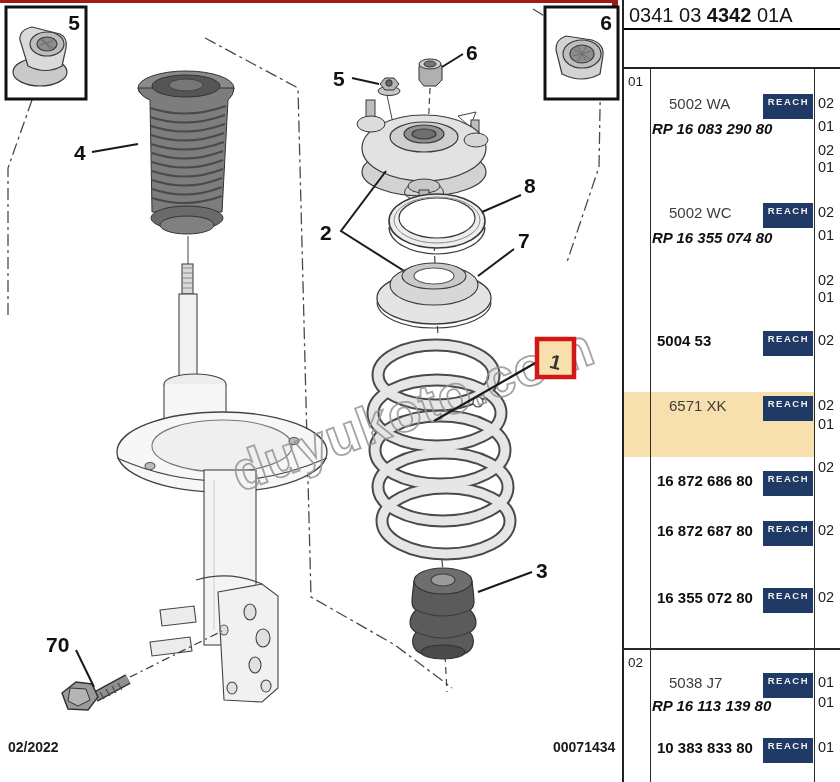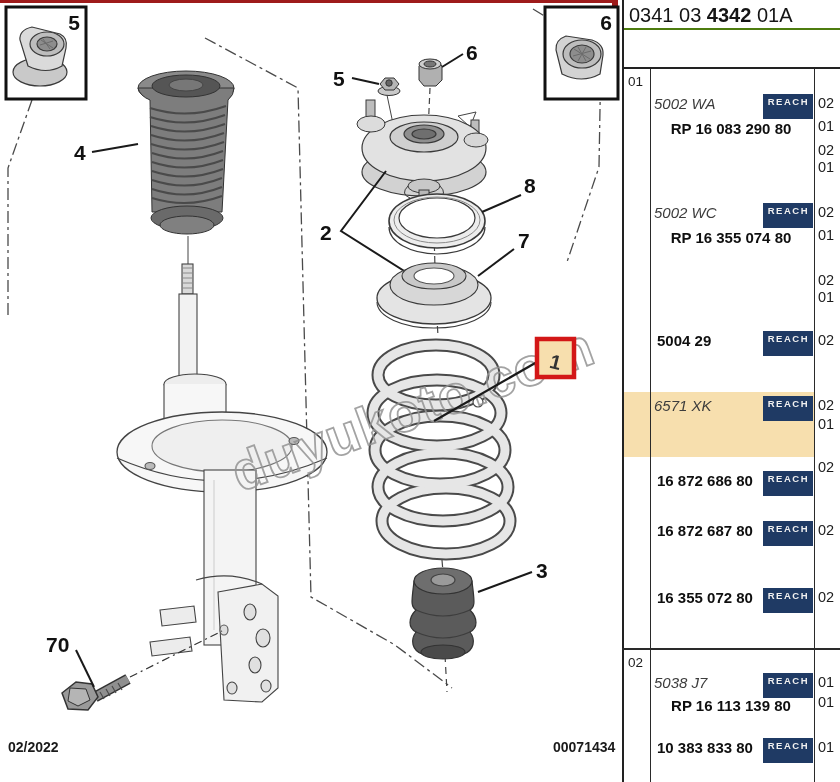--- a/index.html
+++ b/index.html
@@ -1,33 +1,33 @@
 <!DOCTYPE html>
 <html style="--hl: #f7dfae; --badge: #1f3a64; --red: #d31717; --red-dark: #9e1b1b;"><head>
 <meta charset="utf-8">
 <style>
   html,body{margin:0;padding:0;background:#fff;font-family:"Liberation Sans",sans-serif;}
   #stage{position:relative;width:840px;height:782px;background:#fff;overflow:hidden;}
   svg text{font-family:"Liberation Sans",sans-serif;}
 
   
   .panel{position:absolute;left:622px;top:0;width:218px;height:782px;border-left:2px solid #222;box-sizing:border-box;}
-  .hdr{position:absolute;left:0;top:0;width:100%;height:30px;border-bottom:2px solid #4d7c0f;
+  .hdr{position:absolute;left:0;top:0;width:100%;height:30px;border-bottom:2px solid #000000;
        font-size:20px;color:#151515;line-height:30px;padding-left:5px;box-sizing:border-box;white-space:nowrap;}
   .hdr .b{font-weight:bold;}
   .spacer-box{position:absolute;left:0;top:30px;width:100%;height:39px;border-bottom:2px solid #222;box-sizing:border-box;}
   .hl-band{position:absolute;left:0;top:392px;width:190px;height:65px;background:var(--hl,#f7dfae);}
   .vline{position:absolute;top:69px;width:1px;height:713px;background:#2a2a2a;}
   .v1{left:26px}.v2{left:190px}
   .gdiv{position:absolute;left:-2px;top:648px;width:220px;height:2px;background:#2a2a2a;}
   .gl{position:absolute;left:4px;font-size:13.5px;color:#1d1d1d;}
   .row{position:absolute;left:28px;width:162px;height:19px;font-size:15px;line-height:17px;}
-  .lbl-code{font-style:italic;color:#3d3d3d;padding-left:2px;}
+  .lbl-code{color:#3d3d3d;padding-left:17px;}
   .lbl-num{font-weight:bold;color:#0f0f0f;padding-left:5px;}
-  .lbl-ref{display:block;font-weight:bold;color:#0f0f0f;text-align:center;padding-right:4px;}
+  .lbl-ref{display:block;font-weight:bold;font-style:italic;color:#0f0f0f;text-align:left;padding-right:4px;}
   .badge{position:absolute;right:1px;top:-1px;background:var(--badge,#1f3a64);color:#f0f0f0;
          font-size:9.5px;font-weight:bold;letter-spacing:1.5px;padding:2px 4px 12px 5px;line-height:11px;}
   .qty{position:absolute;left:194px;width:24px;font-size:14.5px;color:#1c1c1c;}
 </style>
 </head>
 <body>
 
 <div id="stage">
 
   <svg width="622" height="782" viewBox="0 0 622 782" style="position:absolute;left:0;top:0">
@@ -266,21 +266,21 @@
 
     <div class="row" style="top:229px">
       <span class="lbl-ref">RP 16 355 074 80</span>
     </div>
     <span class="qty" style="top:227px">01</span>
 
     <span class="qty" style="top:272px">02</span>
     <span class="qty" style="top:289px">01</span>
 
     <div class="row" style="top:332px">
-      <span class="lbl-num">5004 29</span>
+      <span class="lbl-num">5004 53</span>
       <span class="badge">REACH</span>
     </div>
     <span class="qty" style="top:332px">02</span>
 
     <div class="row" style="top:397px">
       <span class="lbl-code">6571 XK</span>
       <span class="badge">REACH</span>
     </div>
     <span class="qty" style="top:397px">02</span>
 

